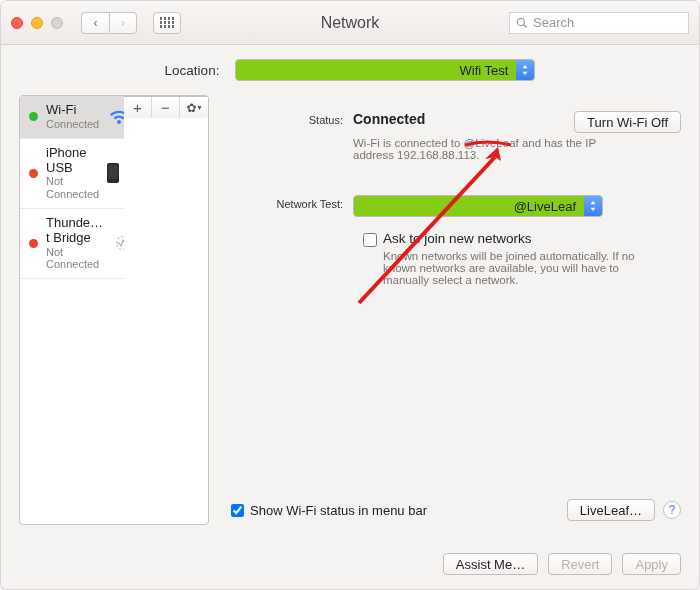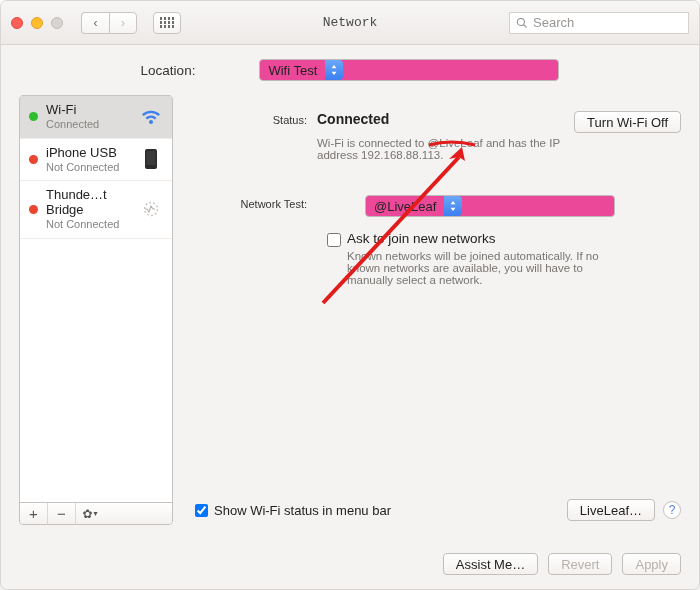--- a/index.html
+++ b/index.html
@@ -11,34 +11,34 @@
   .dot.red { background: #ff5f57; border: 1px solid #e1483f; }
   .dot.yellow { background: #ffbd2e; border: 1px solid #e0a127; }
   .dot.green { background: #d7d4d2; border: 1px solid #bfbcba; }
   .navbtns { display: flex; margin-left: 8px; }
   .navbtn { width: 28px; height: 22px; background: linear-gradient(#ffffff,#f6f4f2); border: 1px solid #c9c5c2; display: flex; align-items: center; justify-content: center; font-size: 12px; color: #6a6a6a; }
   .navbtn:first-child { border-radius: 4px 0 0 4px; border-right: none;}
   .navbtn:last-child { border-radius: 0 4px 4px 0; color: #c3bfbc; }
   .gridbtn { width: 28px; height: 22px; margin-left: 6px; background: linear-gradient(#ffffff,#f6f4f2); border: 1px solid #c9c5c2; border-radius: 4px; display: flex; align-items: center; justify-content: center; }
   .gridbtn span { display: grid; grid-template-columns: repeat(4, 2.5px); grid-template-rows: repeat(3, 2.5px); gap: 1.5px; }
   .gridbtn span i { width: 2.5px; height: 2.5px; background: #6c6c6c; }
-  .title { position: absolute; left: 0; right: 0; text-align: center; font-size: 13px; color: #4a4a4a; pointer-events: none; font-family: Liberation Mono, monospace; }
+  .title { position: absolute; left: 0; right: 0; text-align: center; font-size: 16px; color: #4a4a4a; pointer-events: none; }
   .search { margin-left: auto; width: 180px; height: 22px; background: #fff; border: 1px solid #d5d1cf; border-radius: 0; display: flex; align-items: center; padding: 0 6px; gap: 5px; color: #9a9693; }
   .search svg { width: 12px; height: 12px; fill: #9a9693; }
   .search span { font-size: 13px; }
 
   .locationrow { padding: 14px 0 14px 0; display: flex; align-items: center; justify-content: center; gap: 16px; }
   .locationrow label { color: #333; font-size: 13.5px; }
-  .select { display: flex; align-items: center; justify-content: flex-start; height: 22px; width: 300px; border: 1px solid #bfbab6; border-radius: 4px; background: #ec4899; margin-left: 48px; }
+  .select { display: flex; align-items: center; justify-content: flex-end; height: 22px; width: 300px; border: 1px solid #bfbab6; border-radius: 4px; background: #84cc16; }
   .select .val { padding: 0 8px; color: #222; }
   .select .cap { width: 18px; height: 100%; background: linear-gradient(#6aa7f8,#3b7ff1); border-radius: 0 4px 4px 0; display: flex; align-items: center; justify-content: center; }
   .select .cap svg { width: 8px; height: 10px; }
 
   .body { display: flex; padding: 0 18px 0 18px; gap: 18px; height: 430px; position: relative; }
-  .sidebar { width: 154px; display: flex; flex-direction: column; border: 1px solid #c6c2bf; border-radius: 4px; background: #fff; }
+  .sidebar { width: 190px; display: flex; flex-direction: row; border: 1px solid #c6c2bf; border-radius: 4px; background: #fff; }
   .list { flex: 1; overflow: hidden; }
   .item { display: flex; align-items: center; gap: 8px; padding: 7px 9px; border-bottom: 1px solid #eeeceb; }
   .item.selected { background: #dfdddc; }
   .statusdot { width: 9px; height: 9px; border-radius: 50%; flex: 0 0 9px; }
   .green2 { background: #2fbc2f; }
   .red2 { background: #e8462e; }
   .item .labels { flex: 1; line-height: 1.15; }
   .item .labels .name { font-size: 13px; color: #222; }
   .item .labels .sub { font-size: 11px; color: #878481; }
   .item .ic { width: 24px; height: 20px; display: flex; align-items: center; justify-content: center; }

